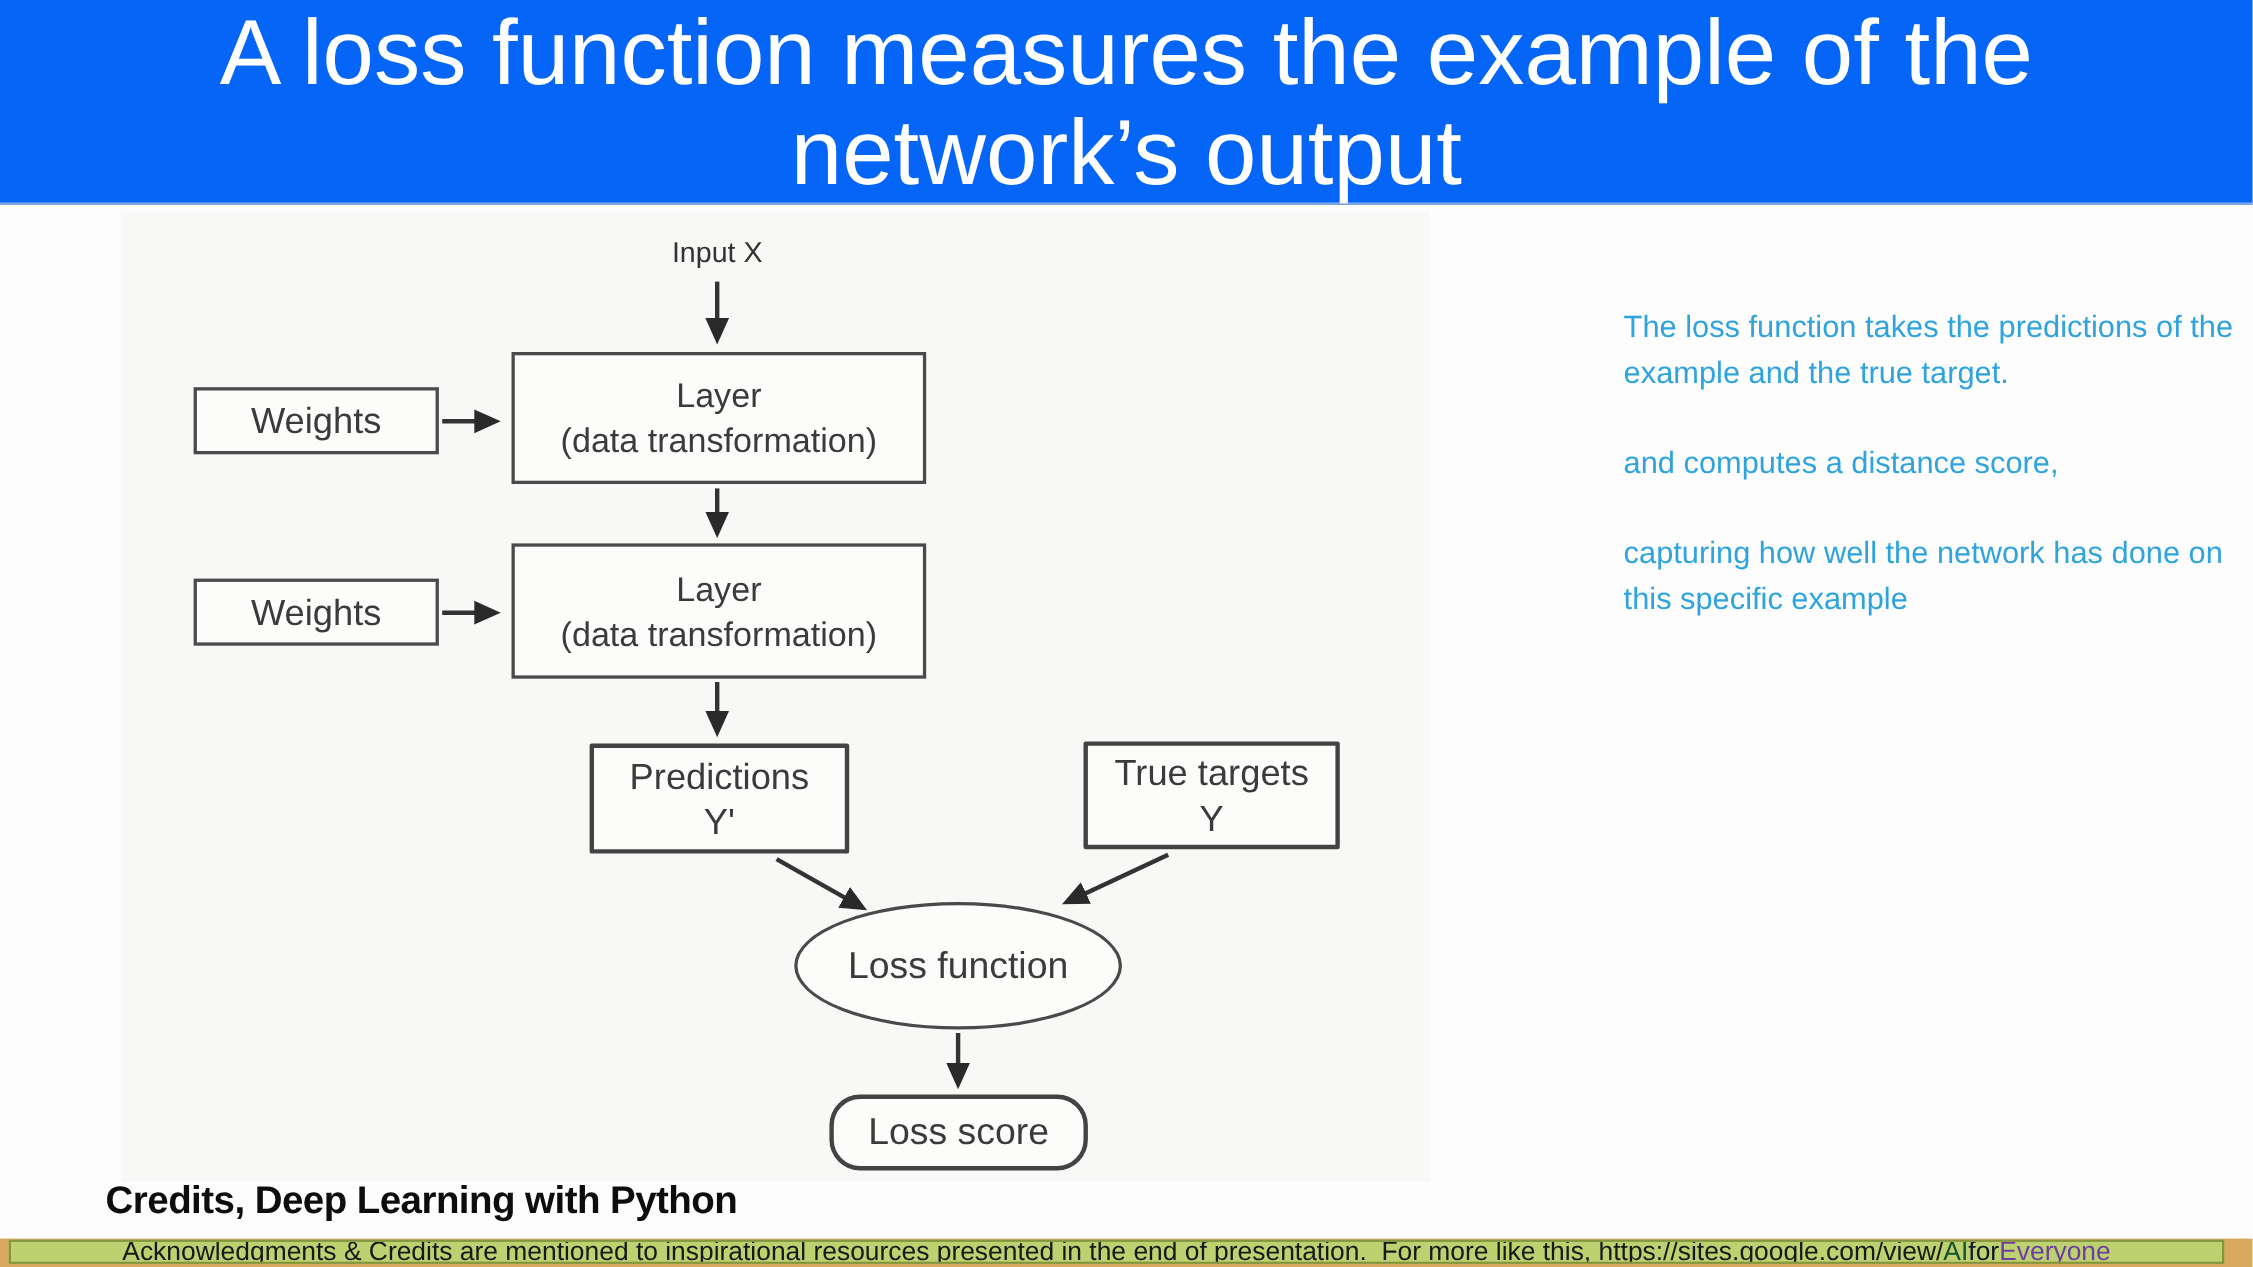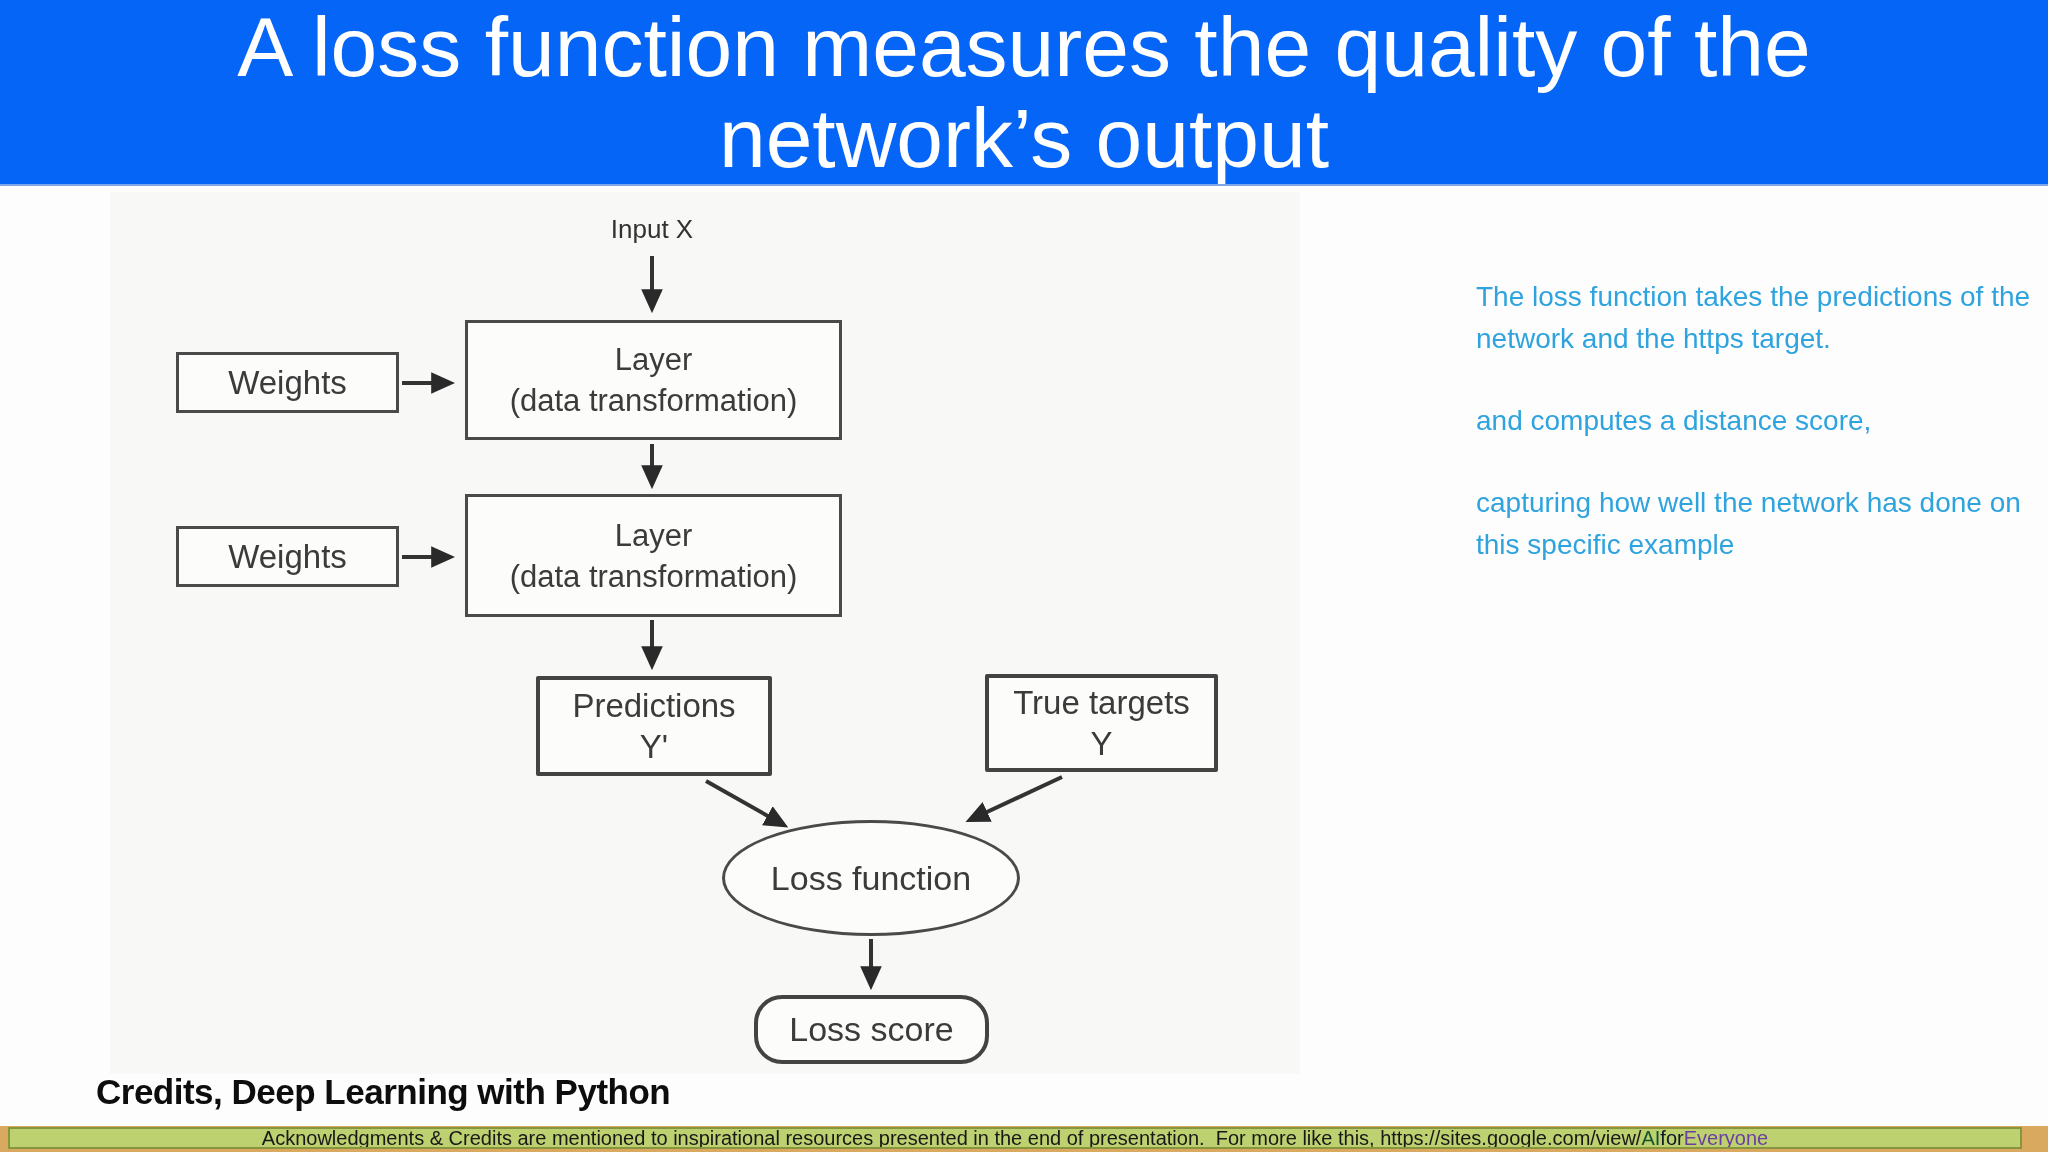--- a/index.html
+++ b/index.html
@@ -92,36 +92,36 @@
   }
   .footer-bar {
     position: absolute;
     left: 8px; right: 26px; top: 1px; bottom: 3px;
     background: #bdd170;
     border: 2px solid #87953f;
     box-sizing: border-box;
     display: flex;
     align-items: center;
     justify-content: center;
-    font-size: 20px;
+    font-size: 24px;
     color: #181818;
     white-space: pre;
     overflow: hidden;
   }
   .link-ai { color: #14532d; }
   .link-for { color: #0f172a; text-align: center; }
   .link-everyone { color: #6b3fa0; }
 </style>
 </head>
 <body>
 
 <div class="stage">
 
   <div class="title-banner">
-    <div>A loss function measures the quality of the</div>
+    <div>A loss function measures the example of the</div>
     <div>network’s output</div>
   </div>
 
   <div class="scan-area"></div>
 
   <div class="free-label" style="left:552px; top:214px; width:200px;">Input X</div>
 
   <div class="dbox" style="left:176px; top:352px; width:223px; height:61px;">
     <span style="font-size:33px;">Weights</span>
   </div>
@@ -168,21 +168,21 @@
     <line x1="402" y1="383" x2="448" y2="383" marker-end="url(#ah)"></line>
     <line x1="652" y1="444" x2="652" y2="482" marker-end="url(#ah)"></line>
     <line x1="402" y1="557" x2="448" y2="557" marker-end="url(#ah)"></line>
     <line x1="652" y1="620" x2="652" y2="663" marker-end="url(#ah)"></line>
     <line x1="706" y1="781" x2="782" y2="824" marker-end="url(#ah)"></line>
     <line x1="1062" y1="777" x2="972" y2="819" marker-end="url(#ah)"></line>
     <line x1="871" y1="939" x2="871" y2="983" marker-end="url(#ah)"></line>
   </svg>
 
   <div class="side-note">
-    <p>The loss function takes the predictions of the network and the https target.</p>
+    <p>The loss function takes the predictions of the example and the true target.</p>
     <p>and computes a distance score,</p>
     <p>capturing how well the network has done on this specific example</p>
   </div>
 
   <div class="credits">Credits, Deep Learning with Python</div>
 
   <div class="footer">
     <div class="footer-bar">
       <span>Acknowledgments &amp; Credits are mentioned to inspirational resources presented in the end of presentation.  For more like this, https://sites.google.com/view/</span><span><span class="link-ai">AI</span><span class="link-for">for</span><span class="link-everyone">Everyone</span></span>
     </div>

